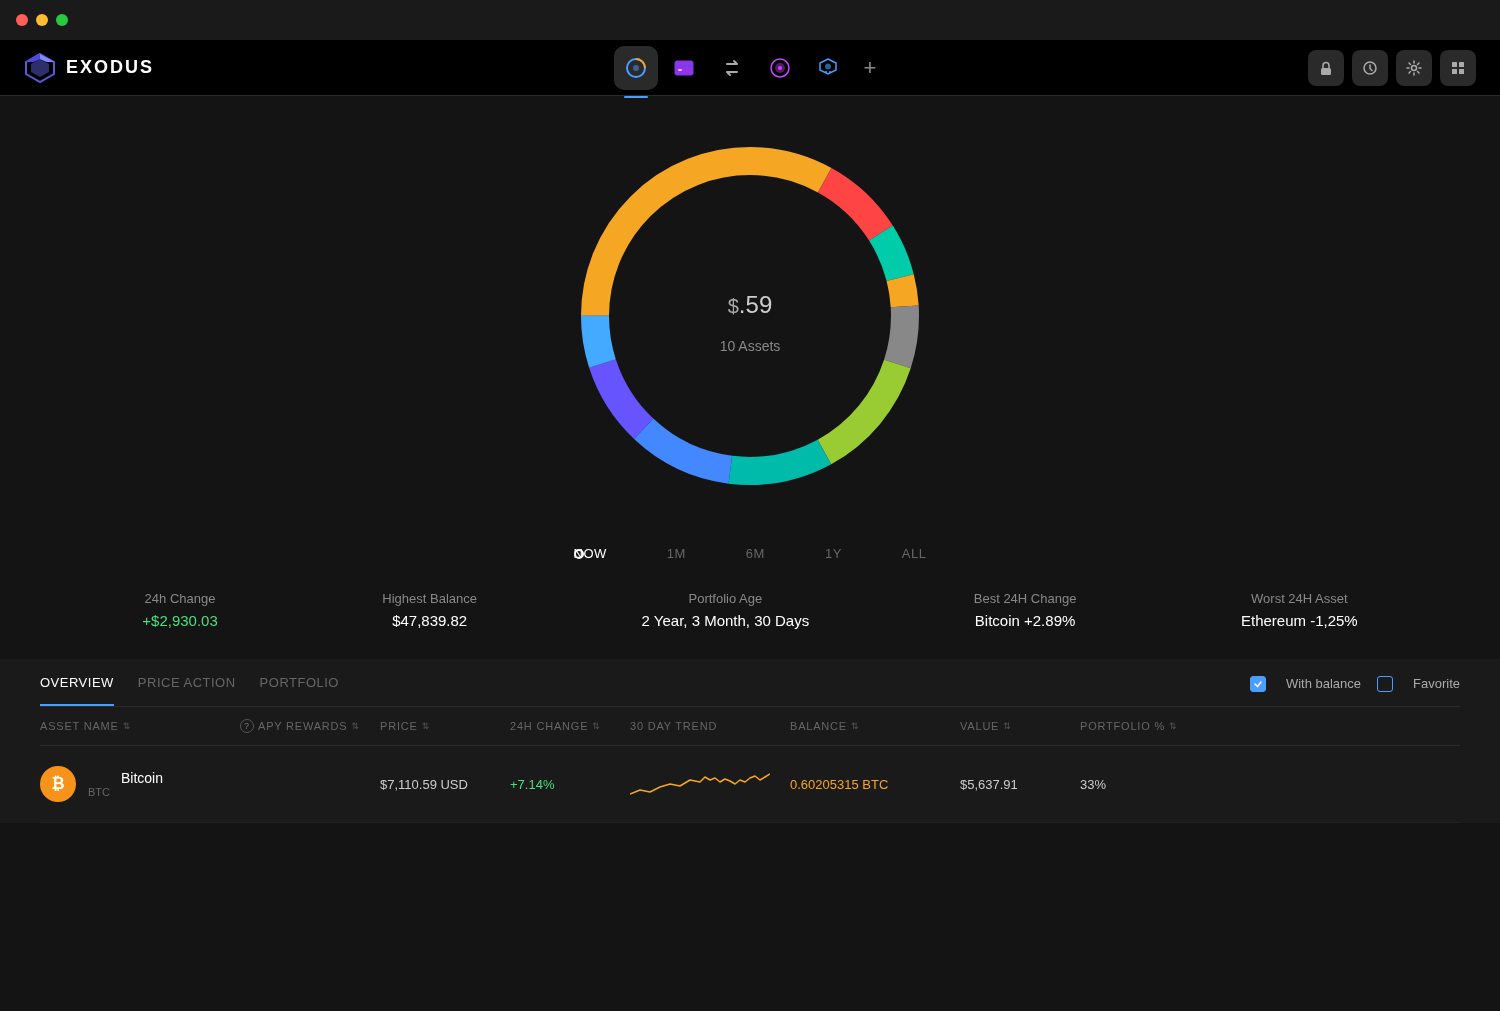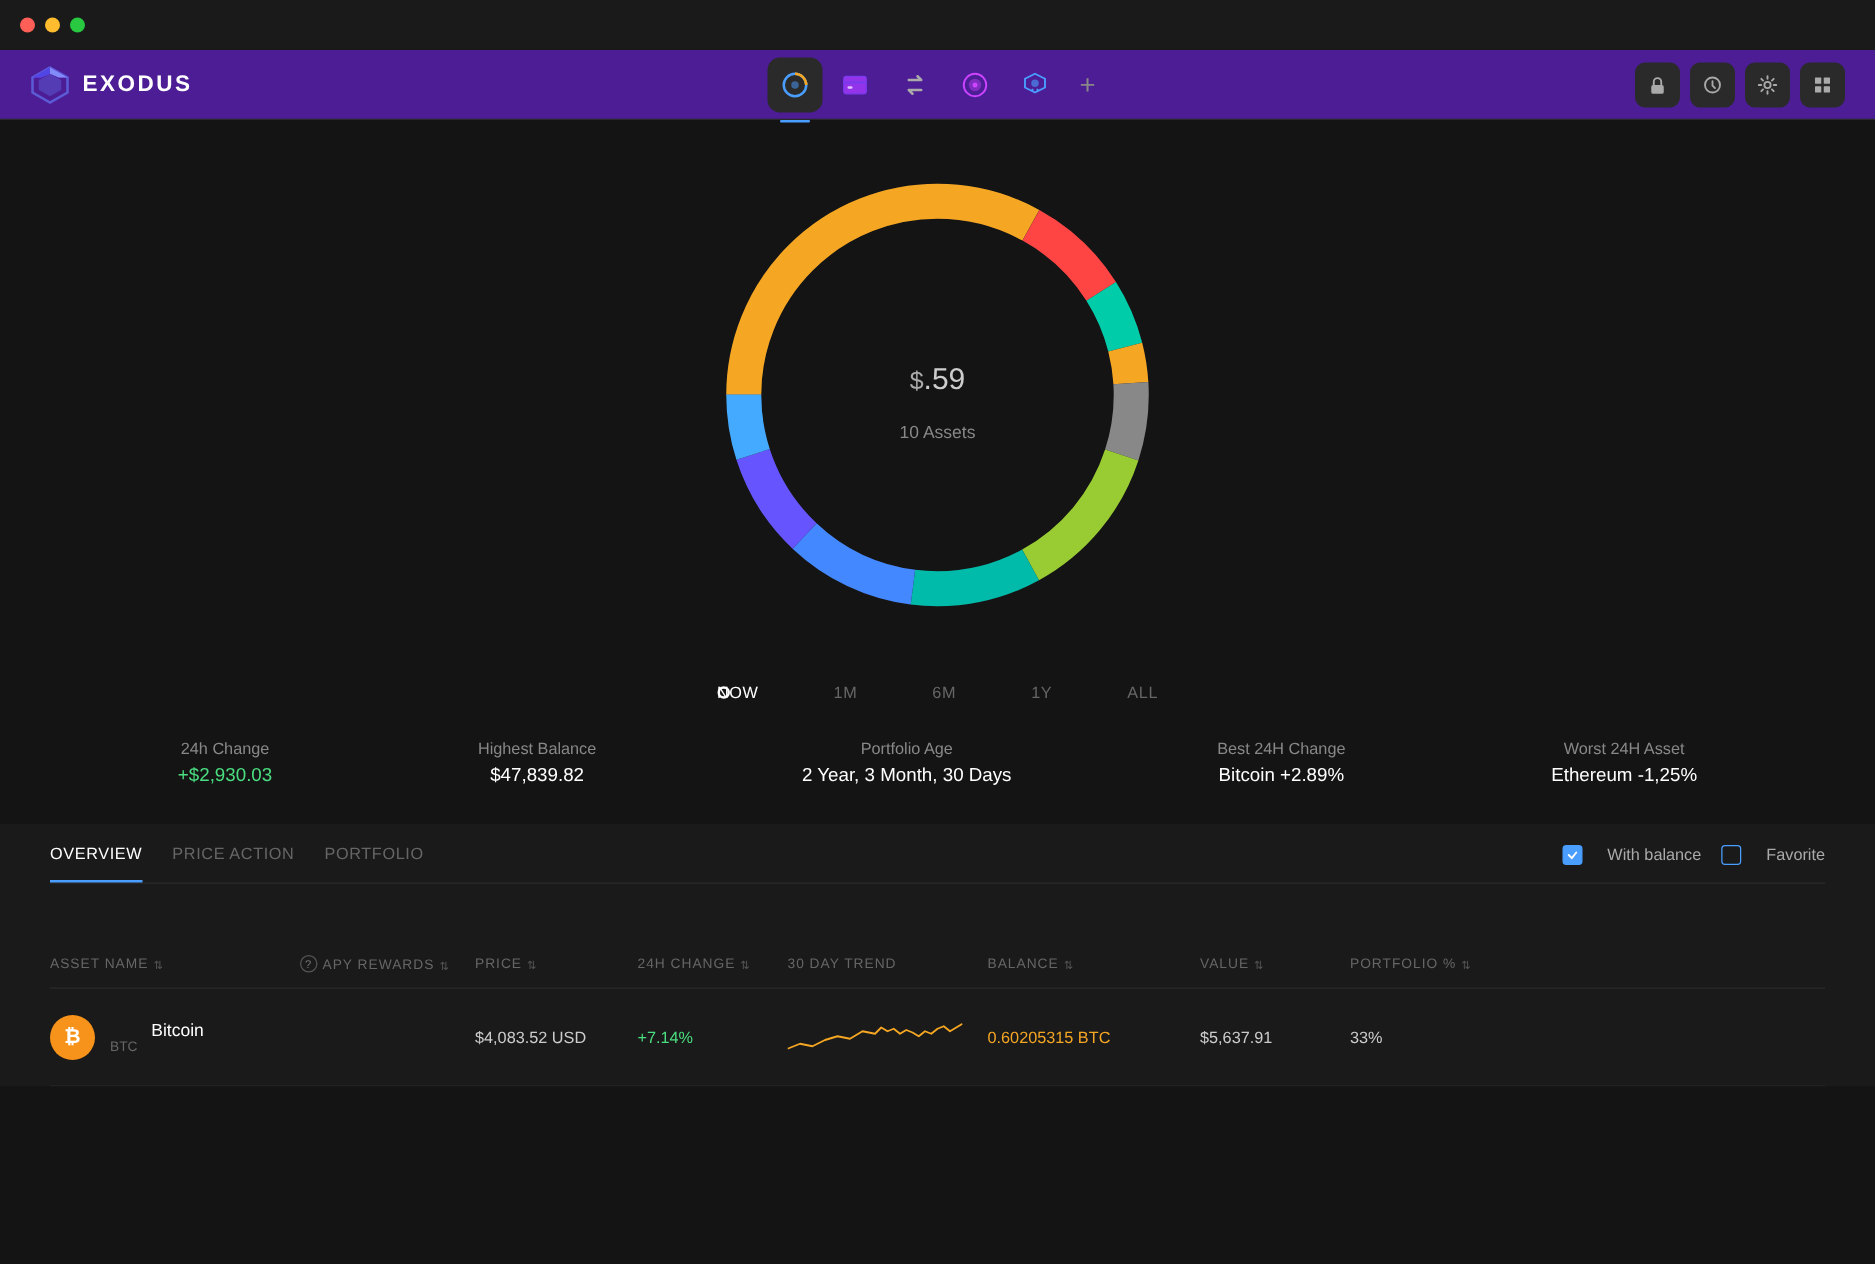--- a/index.html
+++ b/index.html
@@ -21,21 +21,21 @@
       gap: 8px;
     }
     .traffic-light { width: 12px; height: 12px; border-radius: 50%; }
     .tl-red { background: #ff5f57; }
     .tl-yellow { background: #febc2e; }
     .tl-green { background: #28c840; }
 
     
     .header {
       height: 56px;
-      background: #4c1d95;
+      background: #000000;
       display: flex;
       align-items: center;
       padding: 0 24px;
       border-bottom: 1px solid #2a2a2a;
     }
     .logo {
       display: flex;
       align-items: center;
       gap: 10px;
       margin-right: auto;
@@ -291,24 +291,23 @@
       align-items: center;
       padding: 12px 0;
       border-bottom: 1px solid #2a2a2a;
     }
     .th {
       font-size: 11px;
       color: #666;
       letter-spacing: 0.8px;
       text-transform: uppercase;
       display: flex;
-      align-items: flex-end;
+      align-items: center;
       gap: 4px;
       cursor: pointer;
-      margin-top: 45px;
     }
     .th-arrow { color: #555; font-size: 9px; }
     .th-question {
       width: 14px;
       height: 14px;
       border-radius: 50%;
       border: 1px solid #555;
       display: flex;
       align-items: center;
       justify-content: center;
@@ -594,21 +593,21 @@
         <div class="asset-info col-asset">
           <div class="asset-icon" style="background: #f7931a;">
             <span style="color: white; font-size: 16px;">₿</span>
           </div>
           <div>
             <div class="asset-name">Bitcoin</div>
             <div class="asset-symbol">BTC</div>
           </div>
         </div>
         <div class="cell col-apy"></div>
-        <div class="cell col-price">$4,083.52 USD</div>
+        <div class="cell col-price">$7,110.59 USD</div>
         <div class="cell positive col-change">+7.14%</div>
 
         <div class="col-trend">
           <svg width="140" height="40" viewBox="0 0 140 40">
             <polyline points="0,32 10,28 20,30 30,25 40,22 50,24 60,18 70,20 75,15 80,18 85,16 90,20 95,17 100,19 105,22 110,18 115,20 120,16 125,14 130,18 135,15 140,12" fill="none" stroke="#f5a623" stroke-width="1.5" stroke-linejoin="round"></polyline>
           </svg>
         </div>
         <div class="cell accent col-balance">0.60205315 BTC</div>
         <div class="cell col-value">$5,637.91</div>
         <div class="cell col-portfolio">33%</div>

